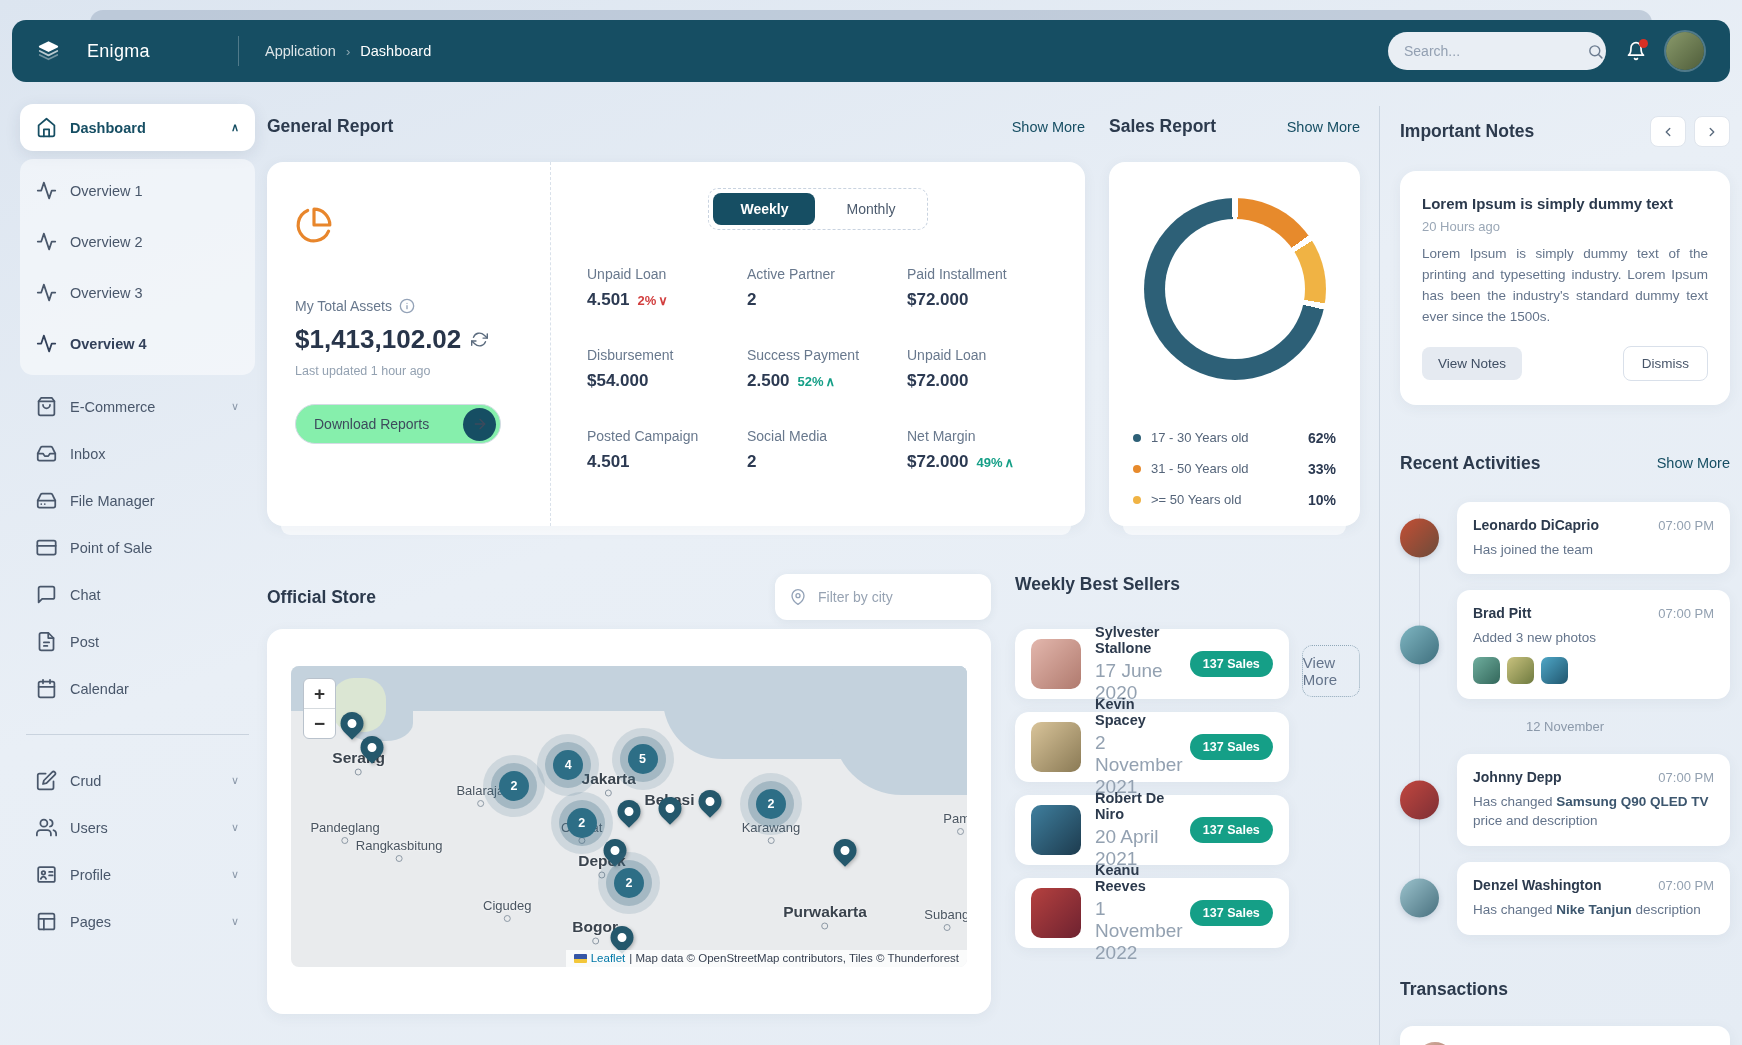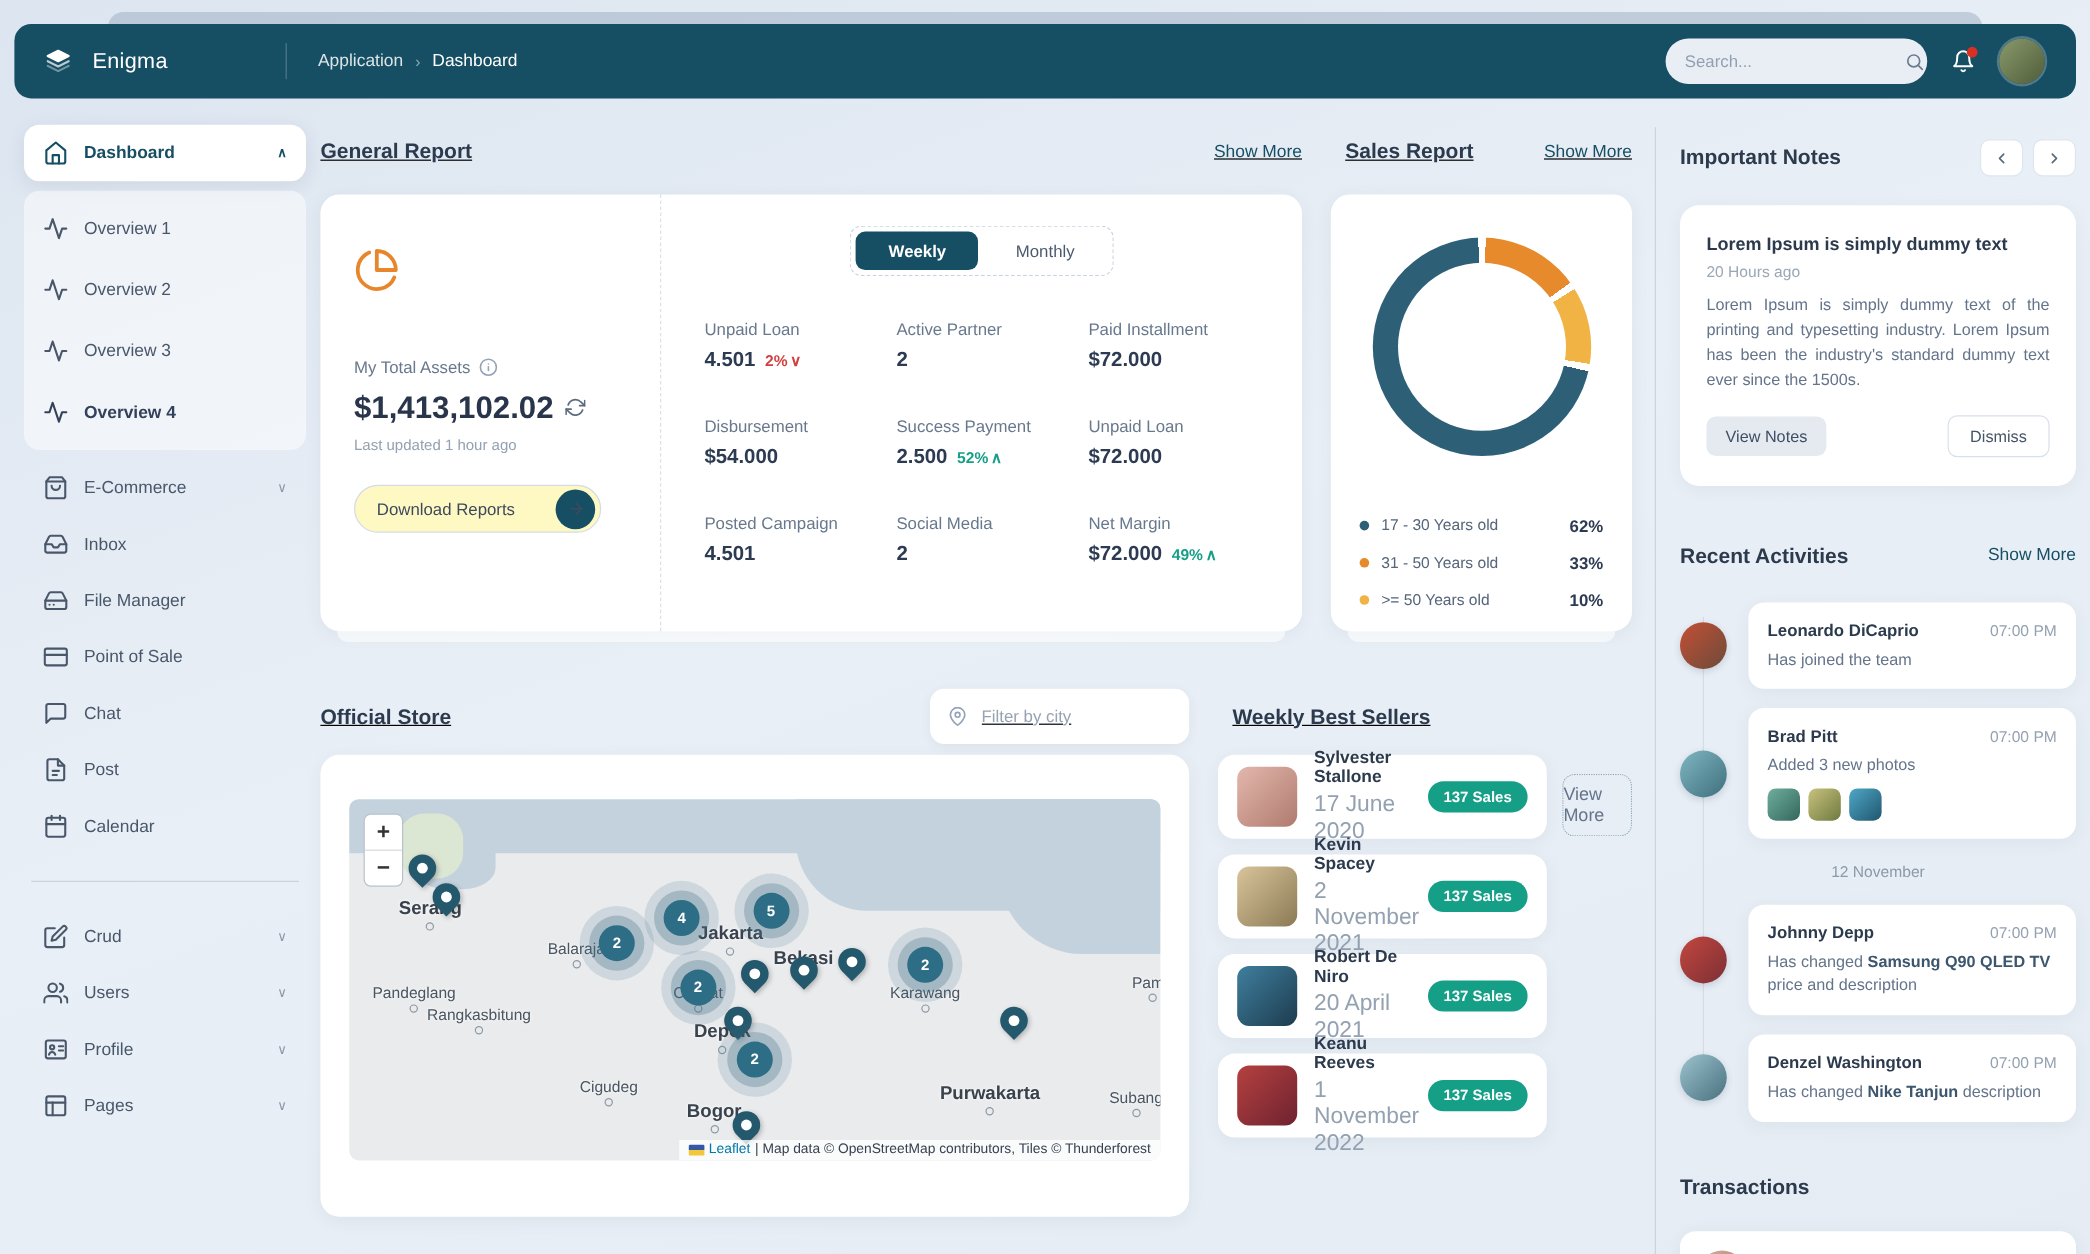--- a/index.html
+++ b/index.html
@@ -3,21 +3,21 @@
 <meta charset="utf-8">
 <style>
   html,body{margin:0;padding:0;background:#dde4ee;font-family:"Liberation Sans",sans-serif;}
   .canvas{position:relative;width:1742px;height:1045px;overflow:hidden;
     background:linear-gradient(160deg,#dce5f0 0%,#e9eff6 45%,#e5ecf4 100%);}
   svg{display:block}
   
   .topband{position:absolute;left:90px;right:90px;top:10px;height:26px;border-radius:14px;background:rgba(148,166,188,.45);}
   .topbar{position:absolute;left:12px;top:20px;right:12px;height:62px;background:#164e63;border-radius:14px;
     display:flex;align-items:center;padding:0 26px;box-sizing:border-box;z-index:5;}
-  .brand{display:flex;align-items:center;gap:18px;width:200px;color:#fff;}
+  .brand{display:flex;align-items:center;gap:28px;width:200px;color:#fff;}
   .brand-name{font-size:18px;letter-spacing:.3px;}
   .tb-divider{width:1px;height:30px;background:rgba(255,255,255,.25);margin-right:26px;}
   .crumbs{display:flex;align-items:center;gap:10px;font-size:14.5px;}
   .crumb-a{color:rgba(255,255,255,.85);}
   .crumb-sep{color:rgba(255,255,255,.5);font-size:13px;}
   .crumb-b{color:#fff;}
   .tb-right{margin-left:auto;display:flex;align-items:center;gap:20px;}
   .search-pill{display:flex;align-items:center;width:218px;height:38px;border-radius:999px;background:#e9eef4;padding:0 14px;box-sizing:border-box;}
   .search-pill input{flex:1;border:none;outline:none;background:transparent;font-size:14px;color:#44536a;font-family:inherit;}
   .search-pill input::placeholder{color:#93a0b2;}
@@ -30,39 +30,39 @@
   .side-item .chev{margin-left:auto;color:#8b98a9;font-size:11px;}
   .side-item.active{background:#fff;color:#164e63;font-weight:700;box-shadow:0 4px 16px rgba(40,60,90,.10);}
   .side-item.active .chev{color:#164e63;}
   .side-group{background:rgba(255,255,255,.5);border-radius:13px;margin:8px 0;padding:6px 0;}
   .side-group .side-item{height:51px;}
   .side-item.emphasis{color:#33415a;font-weight:700;}
   .side-div{height:1px;background:rgba(130,145,165,.3);margin:22px 6px;}
   .sicon{width:21px;height:21px;flex:0 0 auto;display:flex;align-items:center;justify-content:center;}
   
   .main{position:absolute;left:267px;top:102px;width:1093px;}
-  .row-head{display:flex;gap:36px;align-items:center;text-decoration:underline;}
+  .row-head{display:flex;gap:24px;align-items:flex-start;}
   .rh-left{width:818px;display:flex;align-items:center;justify-content:space-between;}
   .rh-right{flex:1;display:flex;align-items:center;justify-content:space-between;}
   .sec-title{font-size:17.5px;font-weight:700;color:#2c3a4d;}
   .showmore{font-size:14.5px;color:#164e63;cursor:pointer;}
   .row1-head{margin:14px 0 25px;}
   .cards-row{display:flex;gap:24px;align-items:stretch;}
   .card{background:#fff;border-radius:16px;box-shadow:0 3px 14px rgba(47,65,90,.06);}
   .stacked{position:relative;z-index:1;}
   .stacked::after{content:"";position:absolute;left:14px;right:14px;bottom:-9px;height:18px;border-radius:12px;background:rgba(255,255,255,.6);z-index:-1;}
   
   .gr-card{width:818px;height:364px;display:flex;box-sizing:border-box;}
   .gr-left{width:284px;box-sizing:border-box;padding:30px 28px;border-right:1px dashed #d9e1ea;display:flex;flex-direction:column;}
   .gr-pie{margin-top:14px;color:#e8862c;}
   .assets-label{margin-top:54px;display:flex;align-items:center;gap:7px;font-size:14px;color:#68788d;}
   .assets-value{margin-top:10px;display:flex;align-items:center;gap:10px;font-size:26px;font-weight:700;color:#28354a;}
   .assets-value .refresh{color:#5b6b7e;}
   .assets-updated{margin-top:9px;font-size:12.5px;color:#93a1b1;}
-  .dl-btn{margin-top:26px;width:206px;height:40px;border:1px solid #d4dbe4;border-radius:999px;background:#fef9c3;
+  .dl-btn{margin-top:26px;width:206px;height:40px;border:1px solid #d4dbe4;border-radius:999px;background:#86efac;
     display:flex;align-items:center;box-sizing:border-box;padding:0 4px 0 18px;cursor:pointer;}
   .dl-btn span{font-size:14px;color:#3d4a5c;}
   .dl-circ{margin-left:auto;width:33px;height:33px;border-radius:50%;background:#164e63;display:flex;align-items:center;justify-content:center;color:#fff;}
   .gr-right{flex:1;padding:26px 36px;box-sizing:border-box;}
   .toggle-wrap{display:flex;justify-content:center;}
   .toggle{border:1px dashed #c9d3e0;border-radius:10px;padding:4px;display:flex;gap:4px;}
   .tg-btn{padding:8px 27px;border-radius:8px;font-size:14px;color:#4b5a6d;cursor:pointer;}
   .tg-btn.active{background:#164e63;color:#fff;font-weight:600;}
   .stats-grid{margin-top:36px;display:grid;grid-template-columns:1fr 1fr 1fr;row-gap:37px;column-gap:18px;}
   .stat-label{font-size:14px;color:#68788d;}

